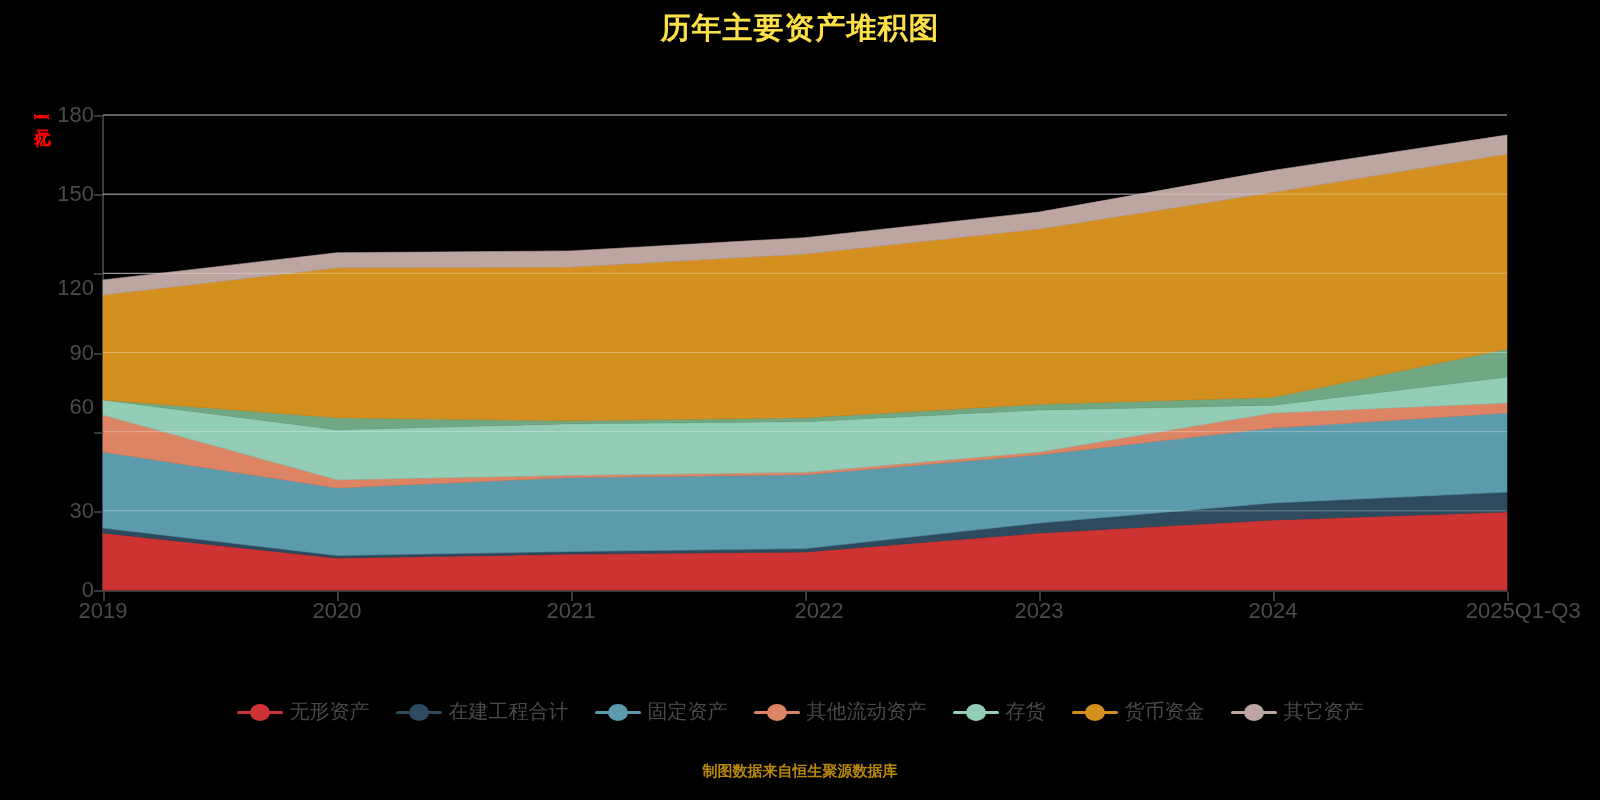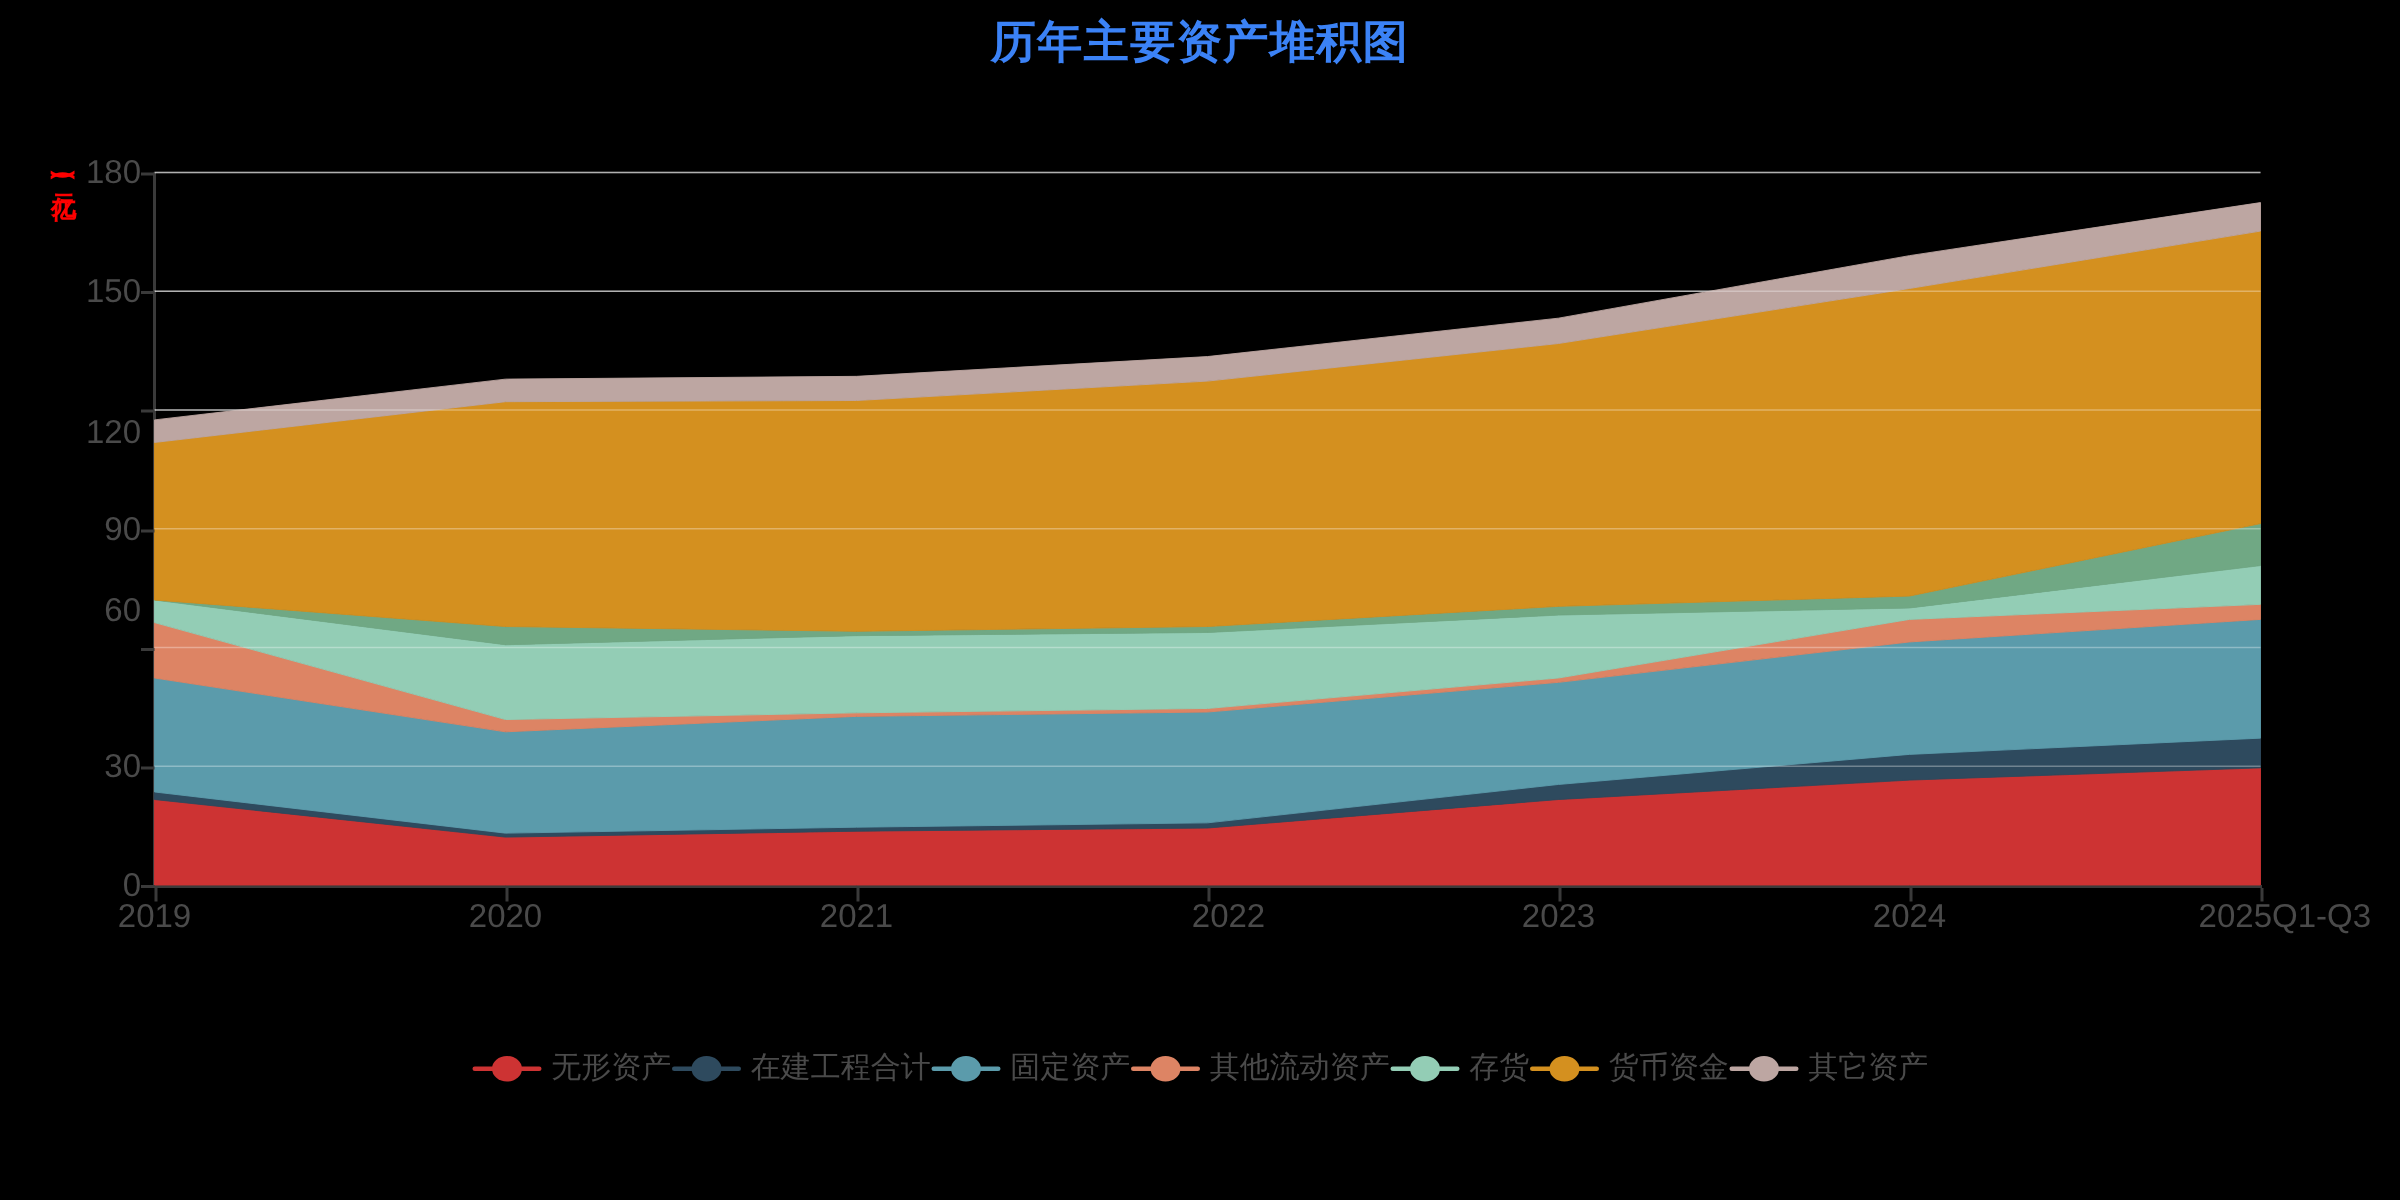--- a/index.html
+++ b/index.html
@@ -1,21 +1,21 @@
 <!DOCTYPE html>
 <html><head>
 <meta charset="utf-8">
 <style>
   html,body{margin:0;padding:0;background:#000;}
   body{width:1600px;height:800px;overflow:hidden;font-family:"Liberation Sans","DejaVu Sans",sans-serif;}
   .wrap{position:relative;width:1600px;height:800px;background:#000;}
 
   .chart-title{
     position:absolute;top:8px;left:0;width:1600px;text-align:center;
-    color:#3b82f6;font-size:30px;font-weight:bold;letter-spacing:1px;
+    color:#fde047;font-size:30px;font-weight:bold;letter-spacing:1px;
   }
 
   .plot{
     position:absolute;left:103px;top:115px;width:1404px;height:475px;
   }
   svg.plotsvg{display:block;width:1404px;height:475px;overflow:visible;}
 
   .ylabel-rot{
     position:absolute;left:27px;top:112px;
     color:#ff0000;font-size:17px;font-weight:bold;
@@ -36,21 +36,21 @@
   .xtick{
     position:absolute;color:#4a4a4a;font-size:22px;top:598px;
     transform:translateX(-50%);white-space:nowrap;
   }
 
   .axis-line{position:absolute;background:#3a3a3a;}
 
   .legend{
     position:absolute;left:0;top:698px;width:1600px;
     display:flex;flex-direction:row;align-items:center;
-    justify-content:center;
+    justify-content:center;gap:26px;
   }
   .legend-item{display:flex;align-items:center;gap:7px;}
   .legend-mark{position:relative;width:46px;height:18px;display:inline-block;}
   .legend-mark .bar{position:absolute;left:0;top:8px;width:46px;height:3px;border-radius:2px;}
   .legend-mark .dot{position:absolute;left:13px;top:1px;width:20px;height:17px;border-radius:50%;}
   .legend-label{color:#4a4a4a;font-size:20px;white-space:nowrap;}
 
   .footer{
     position:absolute;left:0;top:762px;width:1600px;text-align:center;
     color:#b8860b;font-size:15px;font-weight:bold;letter-spacing:0px;
@@ -158,20 +158,21 @@
       </div>
       <div class="legend-item">
         <span class="legend-mark">
           <span class="bar" style="background: rgb(189, 166, 162);"></span>
           <span class="dot" style="background: rgb(189, 166, 162);"></span>
         </span>
         <span class="legend-label">其它资产</span>
       </div>
     </div>
 
+  <div class="footer">制图数据来自恒生聚源数据库</div>
 
 <div class="axis-line" style="left: 94px; top: 590px; width: 9px; height: 2px;"></div>
     <div class="axis-line" style="left: 94px; top: 510.833px; width: 9px; height: 2px;"></div>
     <div class="axis-line" style="left: 94px; top: 431.667px; width: 9px; height: 2px;"></div>
     <div class="axis-line" style="left: 94px; top: 352.5px; width: 9px; height: 2px;"></div>
     <div class="axis-line" style="left: 94px; top: 273.333px; width: 9px; height: 2px;"></div>
     <div class="axis-line" style="left: 94px; top: 194.167px; width: 9px; height: 2px;"></div>
     <div class="axis-line" style="left: 94px; top: 115px; width: 9px; height: 2px;"></div>
     <div class="axis-line" style="left: 103px; top: 592px; width: 2px; height: 9px;"></div>
     <div class="axis-line" style="left: 337px; top: 592px; width: 2px; height: 9px;"></div>

